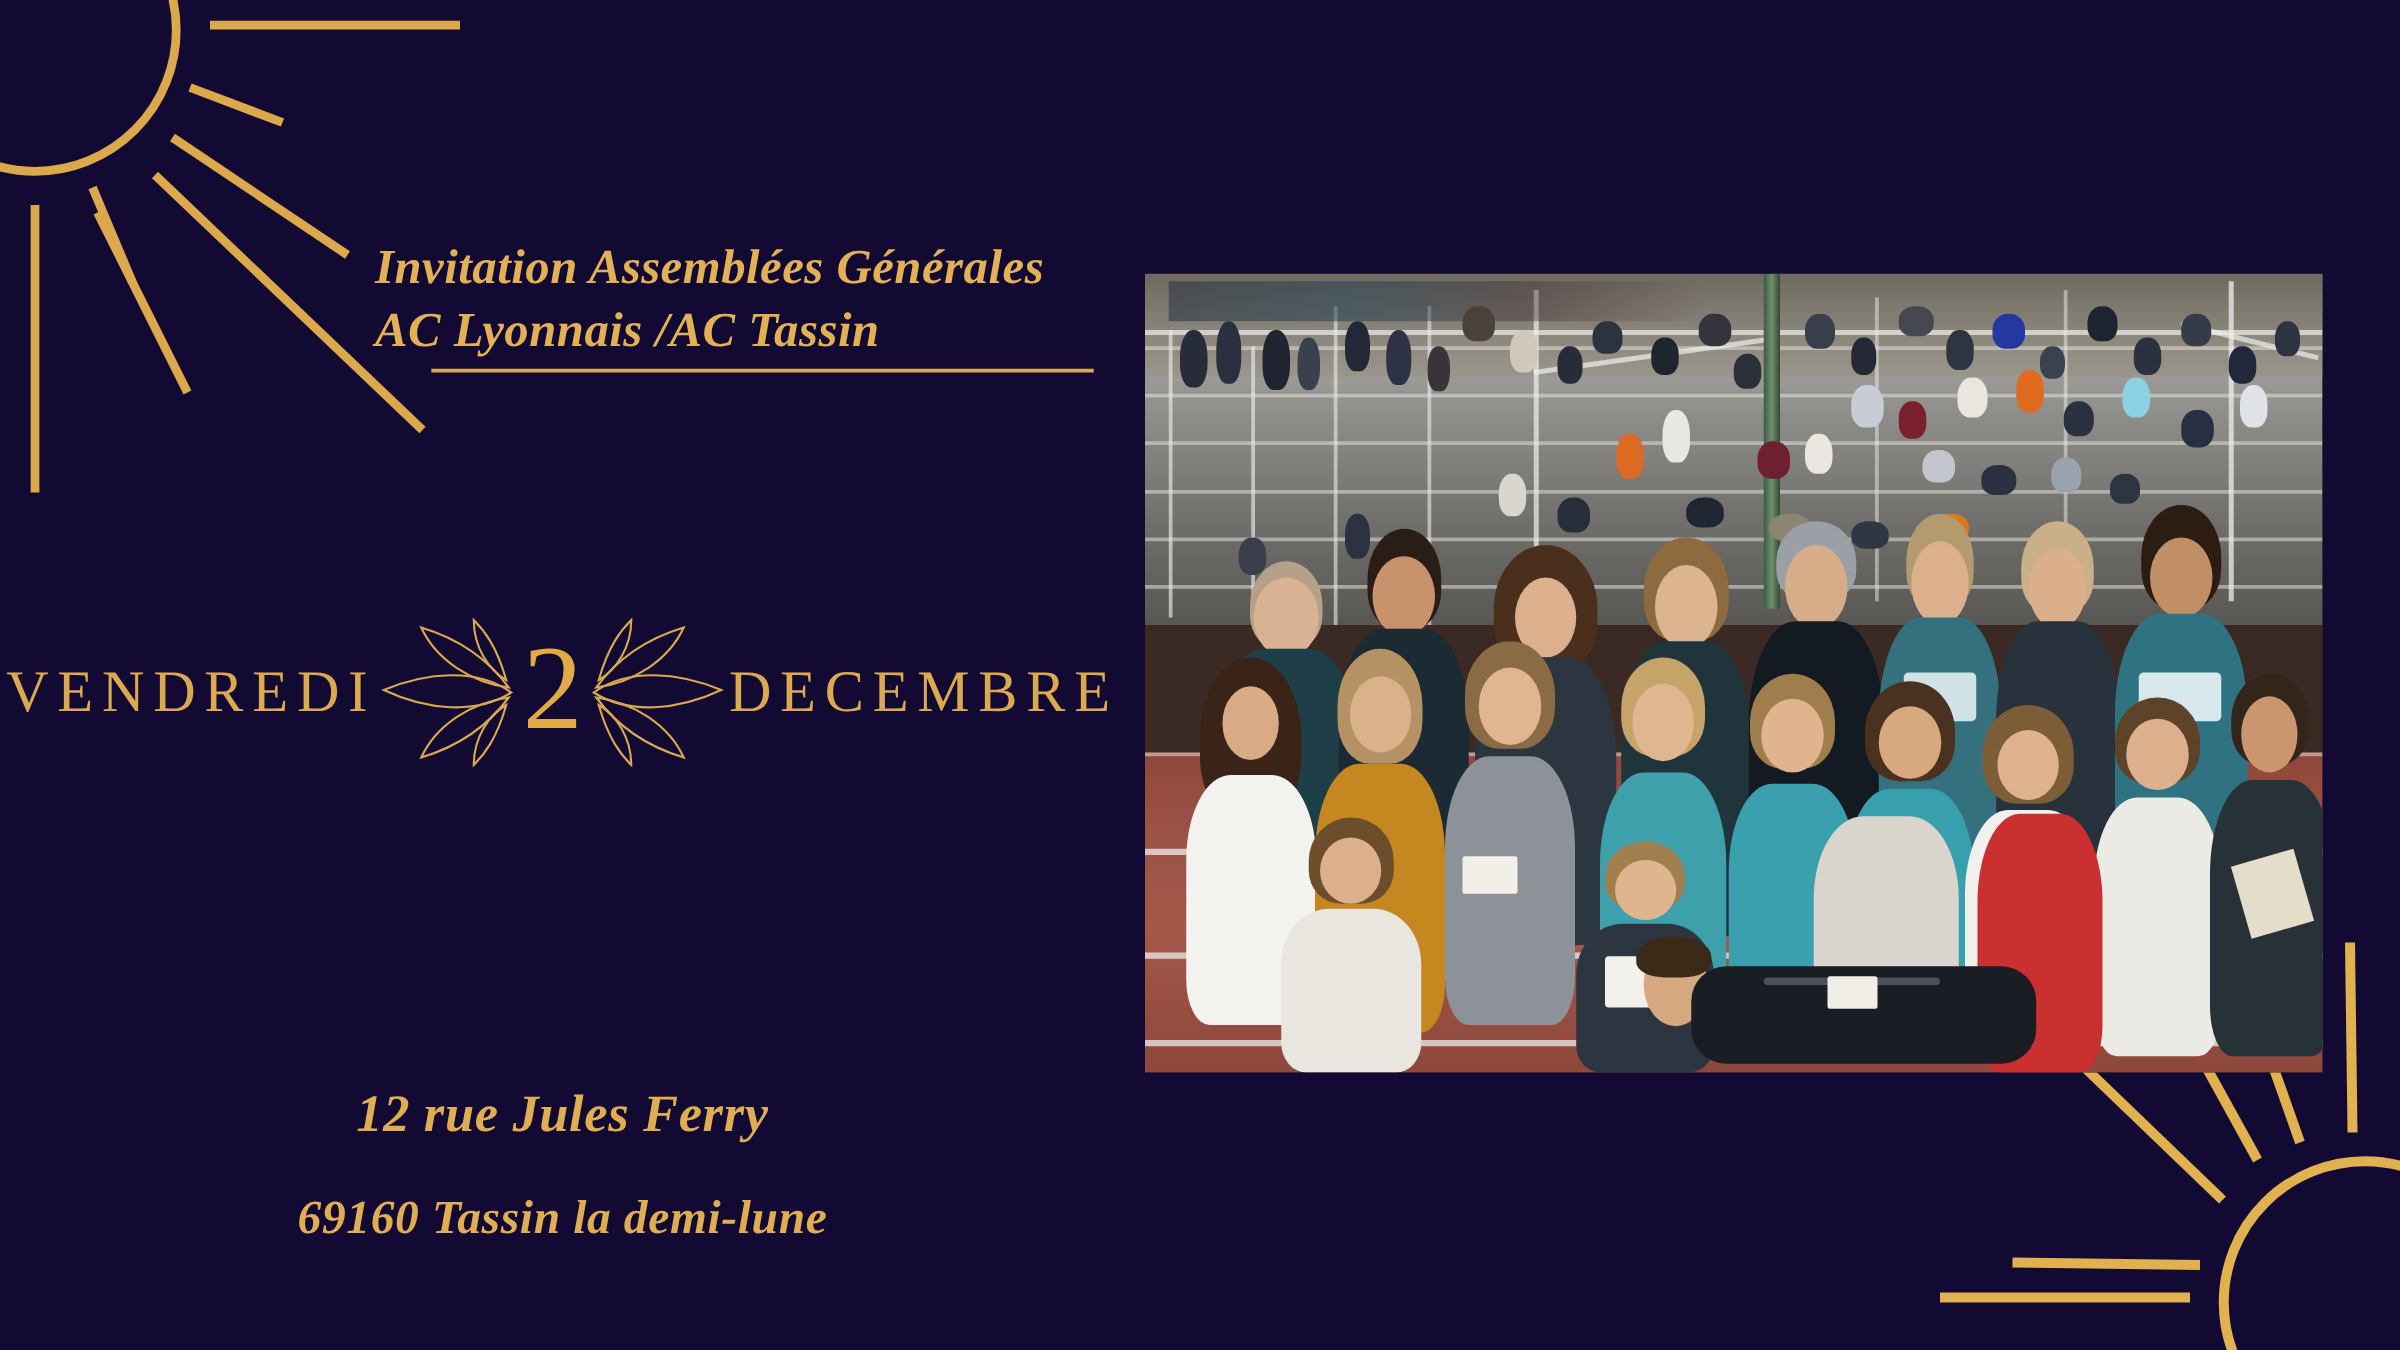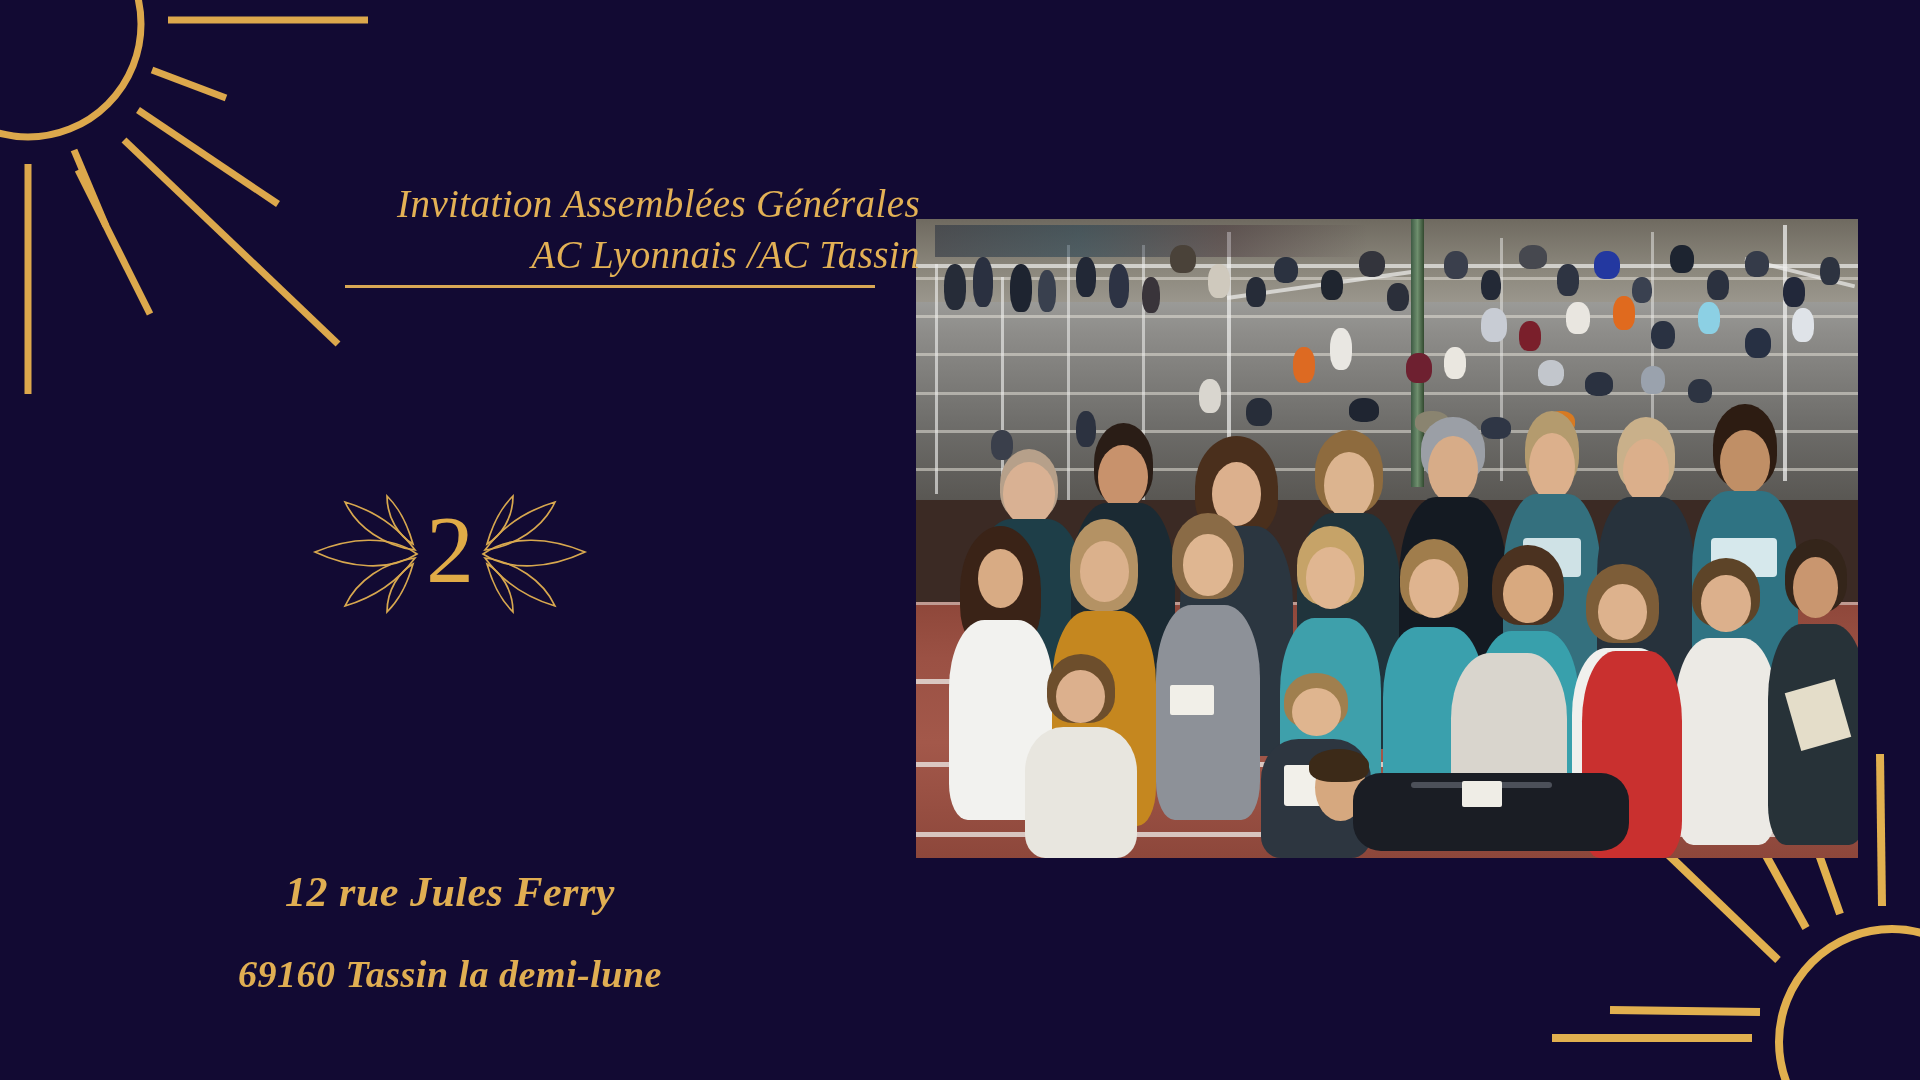--- a/index.html
+++ b/index.html
@@ -69,23 +69,24 @@
   
   .person { position: absolute; }
   .head { position:absolute; border-radius:50%; }
   .torso { position:absolute; border-radius: 34% 34% 18% 18%; }
   .hair { position:absolute; border-radius: 50% 50% 38% 38%; }
 
   
   #title-block {
     position: absolute;
     left: 300px;
-    top: 178px;
+    top: 188px;
     width: 620px;
-    text-align: right;
+    text-align: left;
+    font-weight: bold;
   }
   .title-line {
     color: #e3b155;
     font-style: italic;
     font-size: 39px;
     line-height: 1.32;
     letter-spacing: .4px;
     white-space: nowrap;
   }
   #title-rule {
@@ -397,20 +398,21 @@
     <div class="ph" style="left:93%;top:73%;width:52px;height:60px;background:#e4ddc9;transform:rotate(-16deg);"></div>
   </div>
 
   <div id="title-block">
     <div class="title-line">Invitation Assemblées Générales</div>
     <div class="title-line">AC Lyonnais /AC Tassin</div>
     <div id="title-rule"></div>
   </div>
 
   <div id="date-row">
+    <span class="date-word">VENDREDI</span>
 
     <svg class="flourish" width="115" height="120" viewBox="0 0 115 120">
       <g fill="none" stroke="#d8a84f" stroke-width="1.7">
         <path d="M108 60 C 80 40, 40 44, 6 58 C 40 74, 80 78, 108 60 Z"></path>
         <path d="M106 56 C 84 26, 56 14, 36 8 C 48 34, 76 52, 106 56 Z"></path>
         <path d="M106 64 C 84 94, 56 106, 36 112 C 48 86, 76 68, 106 64 Z"></path>
         <path d="M104 50 C 96 22, 86 10, 78 2 C 78 24, 90 42, 104 50 Z"></path>
         <path d="M104 70 C 96 98, 86 110, 78 118 C 78 96, 90 78, 104 70 Z"></path>
       </g>
     </svg>
@@ -420,19 +422,20 @@
     <svg class="flourish" width="115" height="120" viewBox="0 0 115 120" style="transform:scaleX(-1);">
       <g fill="none" stroke="#d8a84f" stroke-width="1.7">
         <path d="M108 60 C 80 40, 40 44, 6 58 C 40 74, 80 78, 108 60 Z"></path>
         <path d="M106 56 C 84 26, 56 14, 36 8 C 48 34, 76 52, 106 56 Z"></path>
         <path d="M106 64 C 84 94, 56 106, 36 112 C 48 86, 76 68, 106 64 Z"></path>
         <path d="M104 50 C 96 22, 86 10, 78 2 C 78 24, 90 42, 104 50 Z"></path>
         <path d="M104 70 C 96 98, 86 110, 78 118 C 78 96, 90 78, 104 70 Z"></path>
       </g>
     </svg>
 
+    <span class="date-word">DECEMBRE</span>
   </div>
 
 
   <div class="addr" id="addr-street">12 rue Jules Ferry</div>
   <div class="addr" id="addr-city">69160 Tassin la demi-lune</div>
 
 </div>
 
 </body></html>

